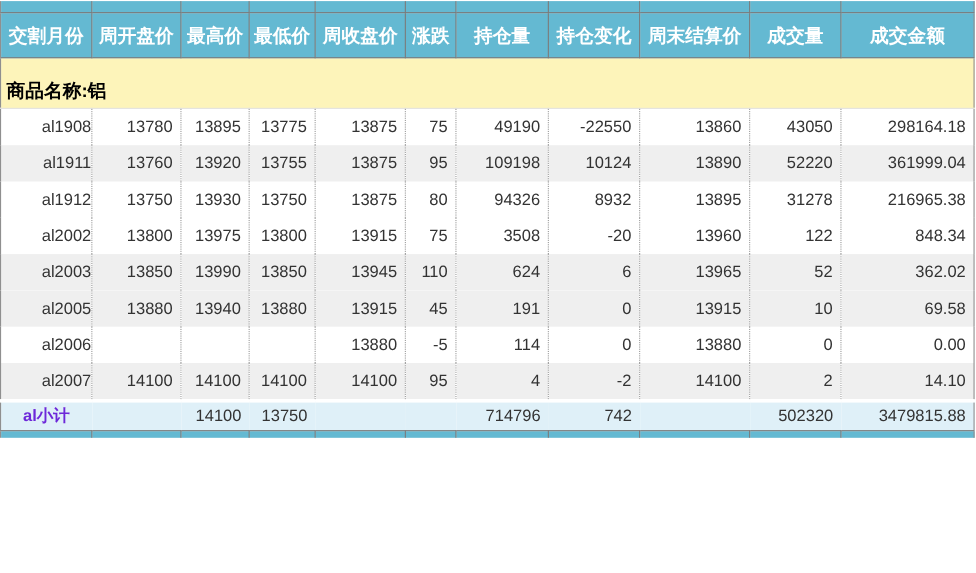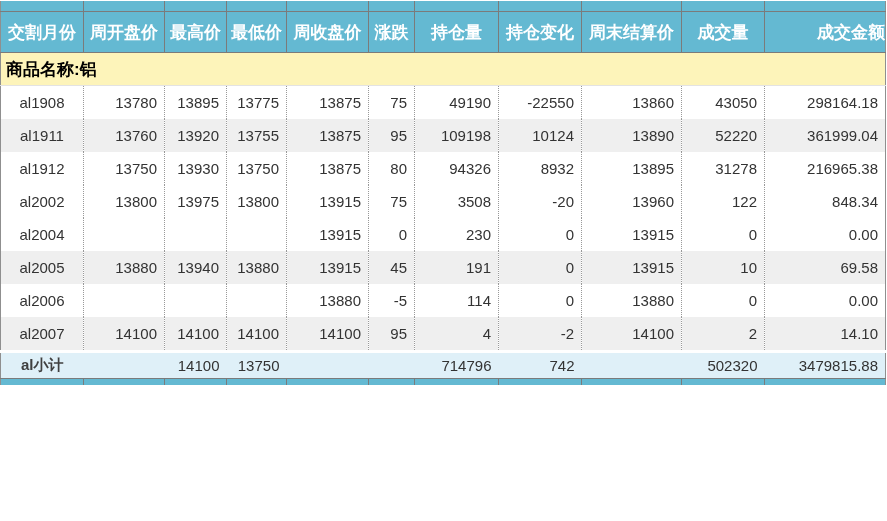--- a/index.html
+++ b/index.html
@@ -30,48 +30,48 @@
   tr.strip-bottom td{border-top:1px solid var(--grid-dark);height:6px;}
   tr.strip td:last-child{border-right:none;}
   
   tr.header th{
     background:var(--header-bg);color:#ffffff;
     font-weight:bold;font-size:17px;text-align:center;
     height:40px;padding:0;
     border-right:1px solid var(--grid-dark);
     border-bottom:1px solid var(--grid-dark);
   }
-  tr.header th:last-child{border-right:none;text-align:right;}
+  tr.header th:last-child{border-right:none;}
   
   tr.group td{
     background:var(--group-bg);color:#000000;
     font-weight:bold;font-size:17px;text-align:left;
-    height:32px;padding:0 0 0 5px;
+    height:32px;padding:13px 0 0 5px;
     border-bottom:1px solid #e3e3e3;
   }
   
   tbody.data td{
     height:33px;padding:0 7px 0 0;
     font-size:15px;color:var(--text-dark);
     text-align:right;white-space:nowrap;overflow:hidden;
     border-right:1px dotted #999999;
     background:#ffffff;
   }
-  tbody.data td:first-child{text-align:center;padding:0;}
+  tbody.data td:first-child{padding:0;}
   tbody.data td:last-child{border-right:none;}
   tbody.data tr.alt td{background:var(--row-alt-bg);}
   
   tr.subtotal td{
     background:var(--subtotal-bg);color:var(--text-dark);
     font-size:15px;text-align:right;
     height:25px;padding:0 7px 0 0;white-space:nowrap;
     border-top:3px solid #ffffff;
   }
   tr.subtotal td:first-child{
-    text-align:center;padding:0;font-weight:bold;color:#404040;
+    text-align:center;padding:0;font-weight:bold;color:#6d28d9;
   }
 </style>
 </head>
 <body>
 
 <table class="quotes">
   <colgroup>
     <col style="width:83px">
       <col style="width:81px">
       <col style="width:62px">
@@ -162,32 +162,32 @@
         <td>13975</td>
         <td>13800</td>
         <td>13915</td>
         <td>75</td>
         <td>3508</td>
         <td>-20</td>
         <td>13960</td>
         <td>122</td>
         <td>848.34</td>
       </tr>
-      <tr>
-        <td>al2004</td>
-        <td></td>
-        <td></td>
-        <td></td>
-        <td>13915</td>
-        <td>0</td>
-        <td>230</td>
-        <td>0</td>
-        <td>13915</td>
-        <td>0</td>
-        <td>0.00</td>
+      <tr class="alt">
+        <td>al2003</td>
+        <td>13850</td>
+        <td>13990</td>
+        <td>13850</td>
+        <td>13945</td>
+        <td>110</td>
+        <td>624</td>
+        <td>6</td>
+        <td>13965</td>
+        <td>52</td>
+        <td>362.02</td>
       </tr>
       <tr class="alt">
         <td>al2005</td>
         <td>13880</td>
         <td>13940</td>
         <td>13880</td>
         <td>13915</td>
         <td>45</td>
         <td>191</td>
         <td>0</td>

